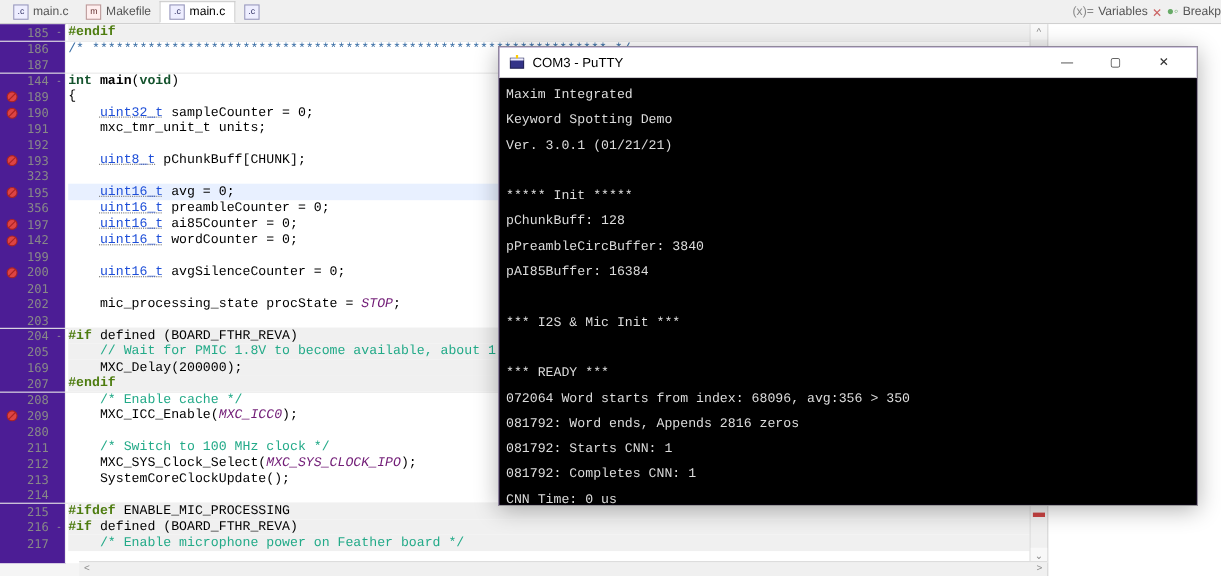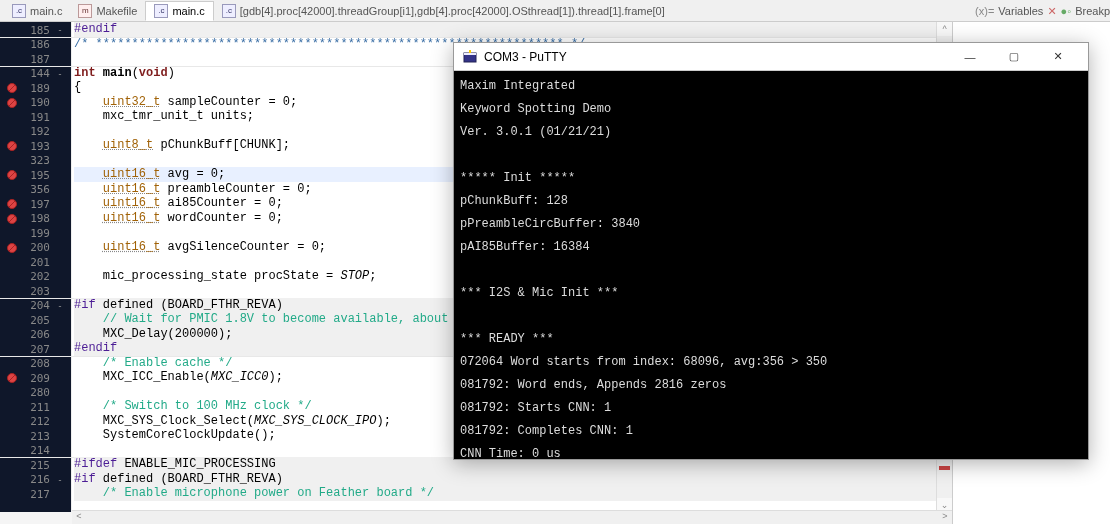--- a/index.html
+++ b/index.html
@@ -56,22 +56,22 @@
   font-size: 11px;
   color: #555;
 }
 .right-panel-tabs span.ic { color:#888; }
 .editor-wrap {
   display: flex;
   height: 490px;
   background: #fff;
 }
 .gutter {
-  width: 72px;
-  background: #0f172a;
+  width: 60px;
+  background: #4c1d95;
   border-right: 1px solid #eee;
   display: flex;
   flex-direction: column;
   padding-top: 1px;
 }
 .gline {
   display: flex;
   align-items: center;
   height: 14.5px;
   font-family: Consolas, monospace;
@@ -110,24 +110,24 @@
   font-size: 12px;
   line-height: 14.5px;
   white-space: pre;
   padding-left: 2px;
   color: #000;
   position: relative;
 }
 .cline { height: 14.5px; }
 .cline.hl { background: #e8f0ff; }
 .cline.shade { background: #f0f0f0; }
-.kw-pre { color: #4c1d95; font-weight: normal; }
-.kw-type { color: #a16207; text-decoration: underline; text-decoration-color: #888; text-decoration-style: dotted; font-family: Liberation Mono, monospace; }
-.kw-blue { color: #7f1d1d; font-weight: bold; }
-.kw-ital { color: #000000; font-style: italic; }
+.kw-pre { color: #4d7c0f; font-weight: bold; }
+.kw-type { color: #1d4ed8; text-decoration: underline; text-decoration-color: #888; text-decoration-style: dotted; font-family: Liberation Mono, monospace; }
+.kw-blue { color: #14532d; font-weight: bold; }
+.kw-ital { color: #701a75; font-style: italic; }
 .cm { color: #2a8; }
 .cm-doxy { color: #3a6ea5; }
 .scrollbar-v {
   position: absolute;
   right: 158px;
   top: 22px;
   bottom: 12px;
   width: 16px;
   background: #f0f0f0;
   border-left: 1px solid #ddd;
@@ -253,21 +253,20 @@
   <div class="tab">
     <span class="c-icon" style="background:#fee;border-color:#b99;color:#633">m</span>
     <span>Makefile</span>
   </div>
   <div class="tab active">
     <span class="c-icon">.c</span>
     <span>main.c</span>
   </div>
   <div class="tab" style="max-width:540px;overflow:hidden;white-space:nowrap">
     <span class="c-icon">.c</span>
-    <span>[gdb[4].proc[42000].threadGroup[i1],gdb[4].proc[42000].OSthread[1]).thread[1].frame[0]</span>
   </div>
   <div class="right-panel-tabs">
     <span class="ic">(x)=</span>
     <span>Variables</span>
     <span style="color:#c66">✕</span>
     <span class="ic" style="color:#6a6">●◦</span>
     <span>Breakp</span>
   </div>
 </div>
 
@@ -363,21 +362,21 @@
         <span class="ln">197</span>
         <span class="fold"></span>
       </div>
       <div class="gline">
         <span class="bp">
           <svg viewBox="0 0 12 12">
             <circle cx="6" cy="6" r="4.5" fill="#d44" stroke="#a22"></circle>
             <path d="M3 9 L9 3" stroke="#a22" stroke-width="1"></path>
           </svg>
         </span>
-        <span class="ln">198</span>
+        <span class="ln">142</span>
         <span class="fold"></span>
       </div>
       <div class="gline">
         <span class="bp"></span>
         <span class="ln">199</span>
         <span class="fold"></span>
       </div>
       <div class="gline">
         <span class="bp">
           <svg viewBox="0 0 12 12">
@@ -408,21 +407,21 @@
         <span class="ln">204</span>
         <span class="fold">-</span>
       </div>
       <div class="gline">
         <span class="bp"></span>
         <span class="ln">205</span>
         <span class="fold"></span>
       </div>
       <div class="gline">
         <span class="bp"></span>
-        <span class="ln">206</span>
+        <span class="ln">169</span>
         <span class="fold"></span>
       </div>
       <div class="gline rule-after">
         <span class="bp"></span>
         <span class="ln">207</span>
         <span class="fold"></span>
       </div>
       <div class="gline">
         <span class="bp"></span>
         <span class="ln">208</span>

